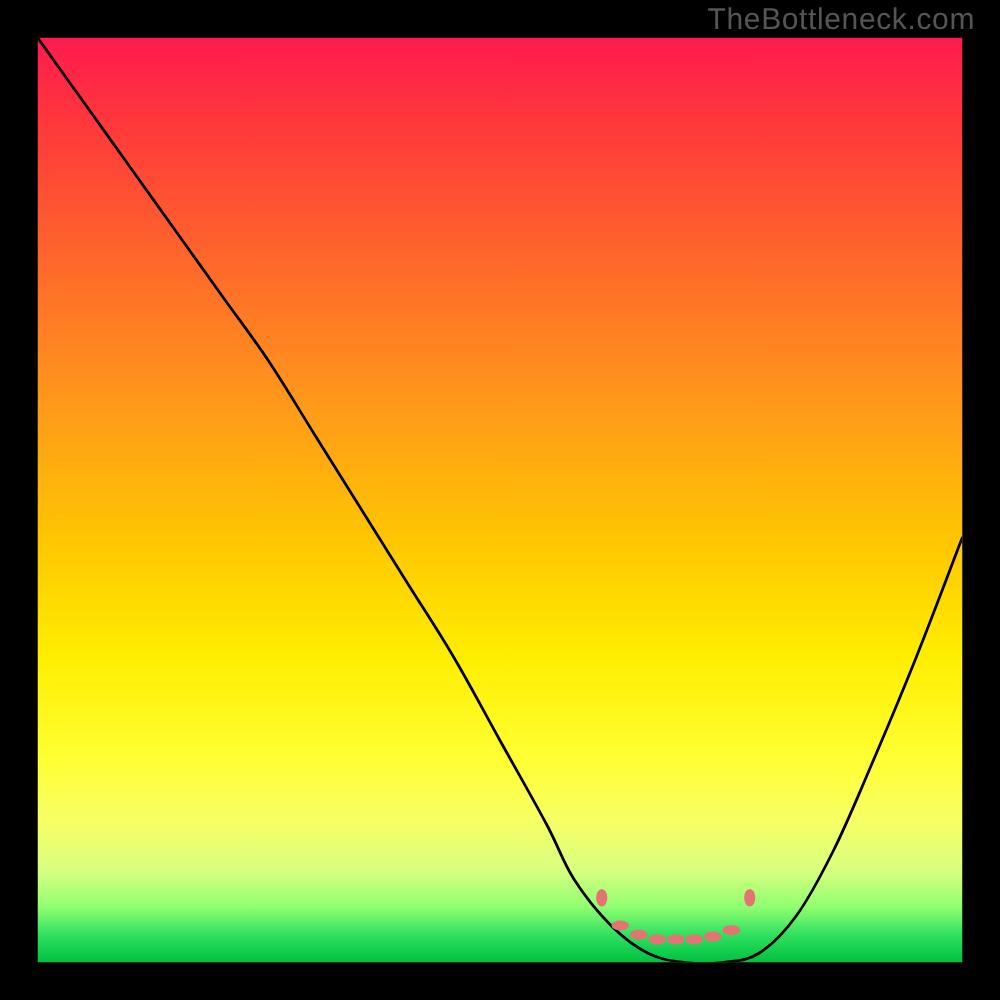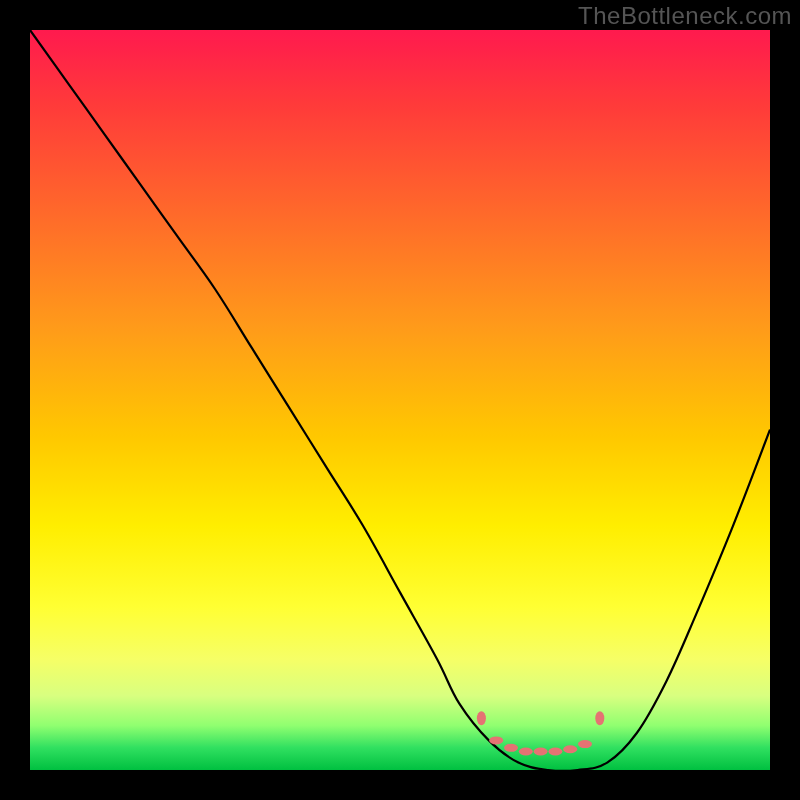--- a/index.html
+++ b/index.html
@@ -7,21 +7,21 @@
     width: 800px;
     height: 800px;
     background: #000;
     position: relative;
     font-family: Arial, Helvetica, sans-serif;
     overflow: hidden;
   }
   .watermark {
     position: absolute;
     top: 2px;
-    right: 8px;
+    right: 20px;
     color: #555;
     font-size: 24px;
     font-weight: 500;
     letter-spacing: 0.5px;
     z-index: 3;
   }
   .plot-area {
     position: absolute;
     left: 30px;
     top: 30px;

